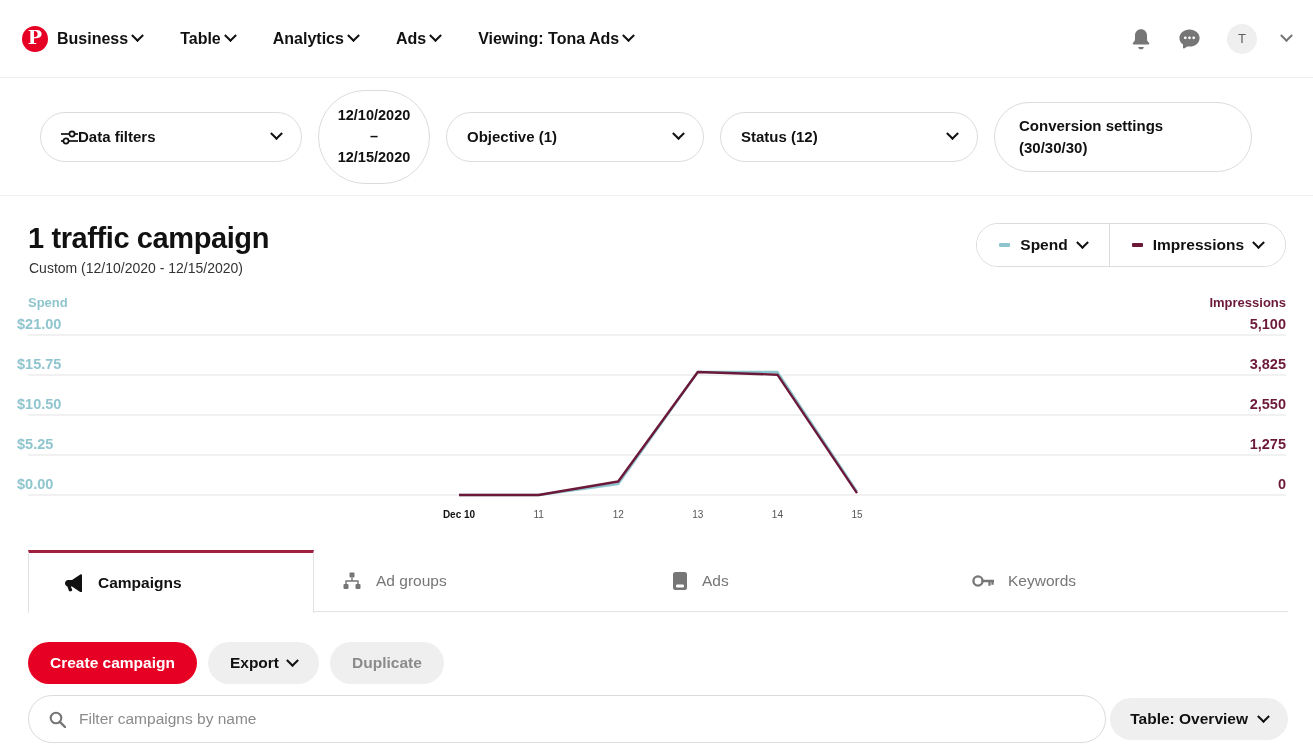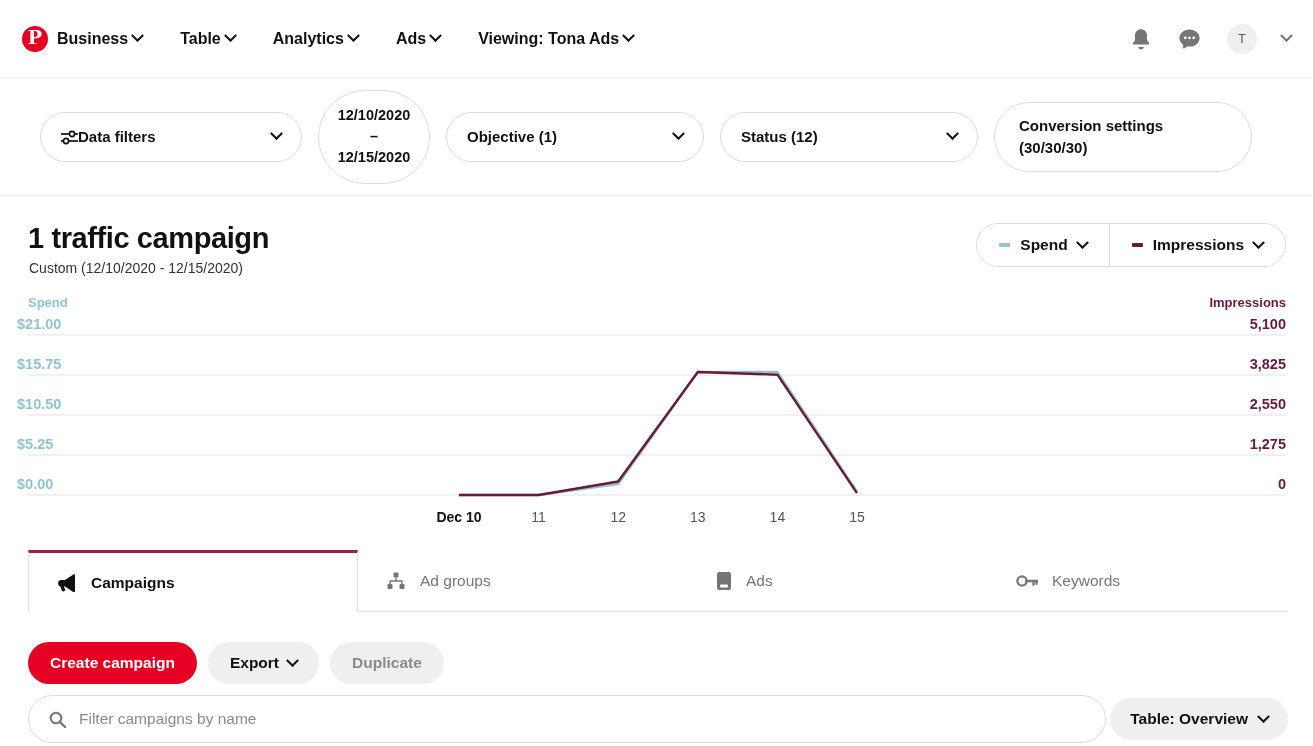--- a/index.html
+++ b/index.html
@@ -104,37 +104,37 @@
 
   
   .chart-zone { position: absolute; top: 286px; left: 0; width: 1313px; height: 240px; }
   .axis-head {
     position: absolute; font-size: 13px; font-weight: bold;
   }
   .axis-val { position: absolute; font-size: 14.5px; font-weight: bold; }
   .left-axis .axis-val  { left: 17px; }
   .right-axis .axis-head, .right-axis .axis-val { right: 27px; text-align: right; }
   .xlabel {
-    position: absolute; font-size: 14px; color: #555;
+    position: absolute; font-size: 10px; color: #555;
     transform: translateX(-50%); white-space: nowrap; text-align: right;
   }
   .xlabel.first { font-weight: bold; color: #111; }
   svg.plot { position: absolute; left: 0; top: 0; }
 
   
   .tabs {
     position: absolute; top: 550px; left: 28px; width: 1260px; height: 62px;
     display: flex; border-bottom: 1px solid #e2e2e2;
   }
   .tab {
     display: flex; align-items: center; gap: 14px;
     font-size: 15.5px; color: #767676; cursor: pointer;
     padding-left: 28px; position: relative;
   }
-  #tab-campaigns { width: 330px; padding-left: 28px; }
+  #tab-campaigns { width: 286px; padding-left: 35px; }
   #tab-adgroups  { width: 330px; }
   #tab-ads       { width: 300px; }
   #tab-keywords  { width: 300px; }
   .tab.active {
     color: #111; font-weight: bold;
     border-top: 3px solid #a02040;
     border-left: 1px solid #e2e2e2; border-right: 1px solid #e2e2e2;
     background: #fff; margin-bottom: -1px; height: 63px;
   }
 

